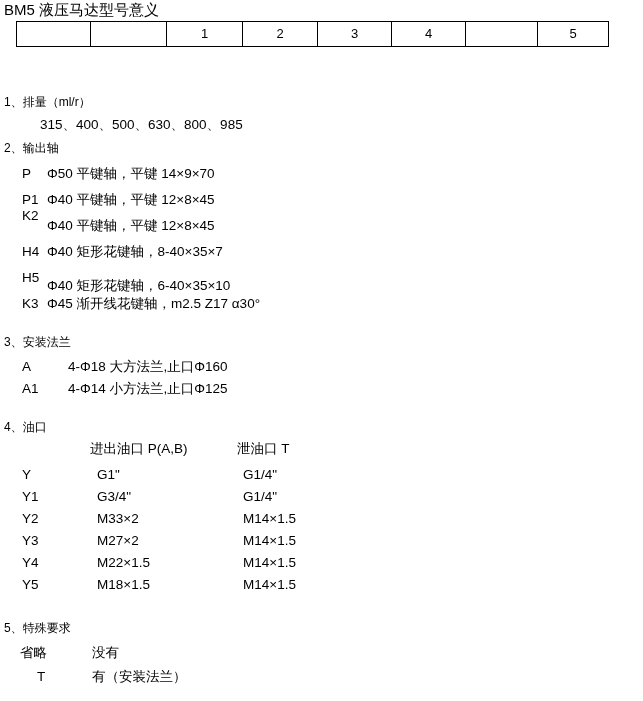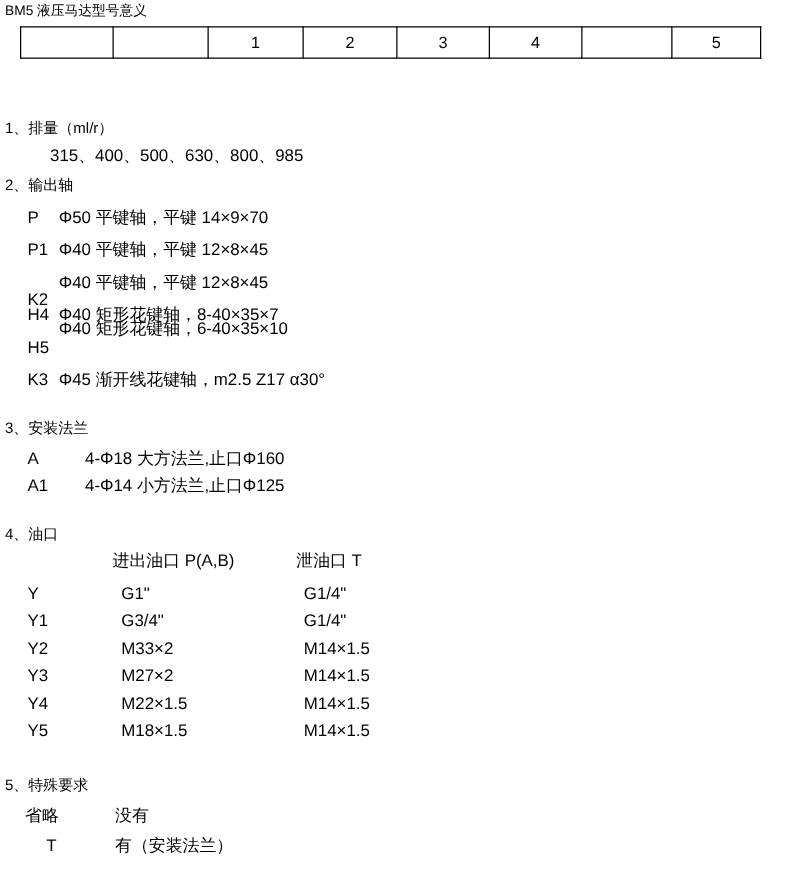--- a/index.html
+++ b/index.html
@@ -14,21 +14,21 @@
     font-family: "Liberation Sans", "DejaVu Sans", sans-serif;
     color: #000000;
     overflow: hidden;
   }
 
   
   #doc-title {
     position: absolute;
     left: 4px;
     top: 0px;
-    font-size: 11px;
+    font-size: 15px;
     line-height: 19px;
     letter-spacing: 0px;
     white-space: nowrap;
   }
 
   
   #model-table {
     position: absolute;
     left: 16px;
     top: 21px;
@@ -114,28 +114,28 @@
 <div class="plain-line" style="left:40px; top:117px;">315、400、500、630、800、985</div>
 
 <div class="section-heading" style="top:140px;">2、输出轴</div>
 
 <div class="row-code" style="left:22px; top:166px;">P</div>
 <div class="row-value" style="left:47px; top:166px;text-align:center;">Φ50 平键轴，平键 14×9×70</div>
 
 <div class="row-code" style="left:22px; top:192px;">P1</div>
 <div class="row-value" style="left:47px; top:192px;">Φ40 平键轴，平键 12×8×45</div>
 
-<div class="row-code" style="left:22px; top:232px;">K2</div>
+<div class="row-code" style="left:22px; top:208px;">K2</div>
 <div class="row-value" style="left:47px; top:218px;">Φ40 平键轴，平键 12×8×45</div>
 
 <div class="row-code" style="left:22px; top:244px;">H4</div>
 <div class="row-value" style="left:47px; top:244px;">Φ40 矩形花键轴，8-40×35×7</div>
 
 <div class="row-code" style="left:22px; top:270px;">H5</div>
-<div class="row-value" style="left:47px; top:255px;">Φ40 矩形花键轴，6-40×35×10</div>
+<div class="row-value" style="left:47px; top:278px;">Φ40 矩形花键轴，6-40×35×10</div>
 
 <div class="row-code" style="left:22px; top:296px;">K3</div>
 <div class="row-value" style="left:47px; top:296px;">Φ45 渐开线花键轴，m2.5   Z17 α30°</div>
 
 <div class="section-heading" style="top:334px;">3、安装法兰</div>
 
 <div class="row-code" style="left:22px; top:359px;">A</div>
 <div class="row-value" style="left:68px; top:359px;">4-Φ18 大方法兰,止口Φ160</div>
 
 <div class="row-code" style="left:22px; top:381px;">A1</div>

